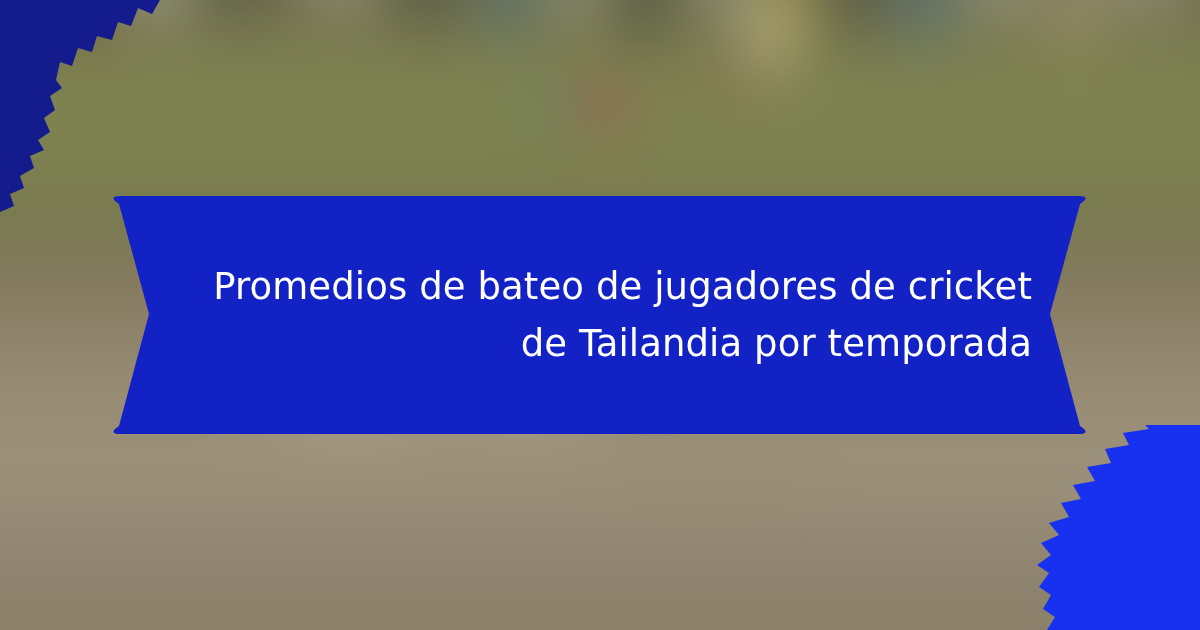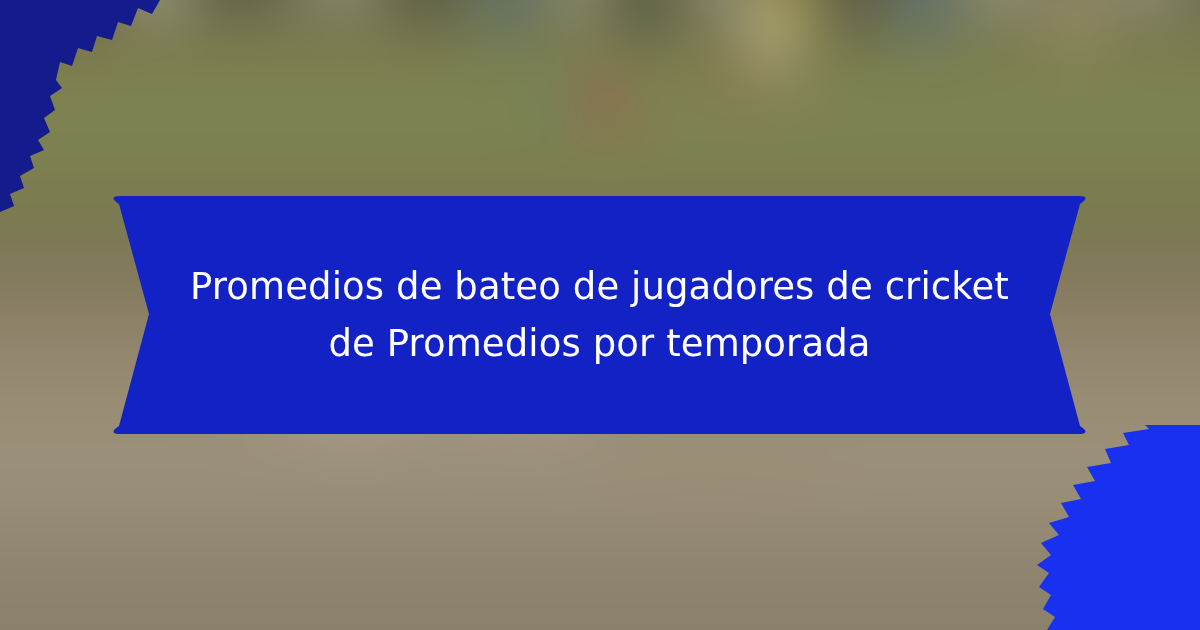--- a/index.html
+++ b/index.html
@@ -95,21 +95,21 @@
     height: 100%;
   }
   #banner-text {
     position: absolute;
     left: 60px;
     right: 60px;
     top: 0;
     bottom: 0;
     display: flex;
     flex-direction: column;
-    align-items: center;
+    align-items: flex-end;
     justify-content: center;
     gap: 10px;
     color: #ffffff;
     font-size: 37px;
     line-height: 1.28;
     font-weight: 400;
     letter-spacing: .1px;
     text-align: center;
     white-space: nowrap;
   }
@@ -143,17 +143,17 @@
                L 943,118
                L 973,230
                Q 985,238 971,238
                L 14,238
                Q 0,238 12,230
                L 42,118
                Z" fill="#1322C4"></path>
     </svg>
     <div id="banner-text" style="color: rgb(255, 255, 255);">
       <span class="title-line">Promedios de bateo de jugadores de cricket</span>
-      <span class="title-line">de Promedios por temporada</span>
+      <span class="title-line">de Tailandia por temporada</span>
     </div>
   </div>
 
 </div>
 
 </body></html>

